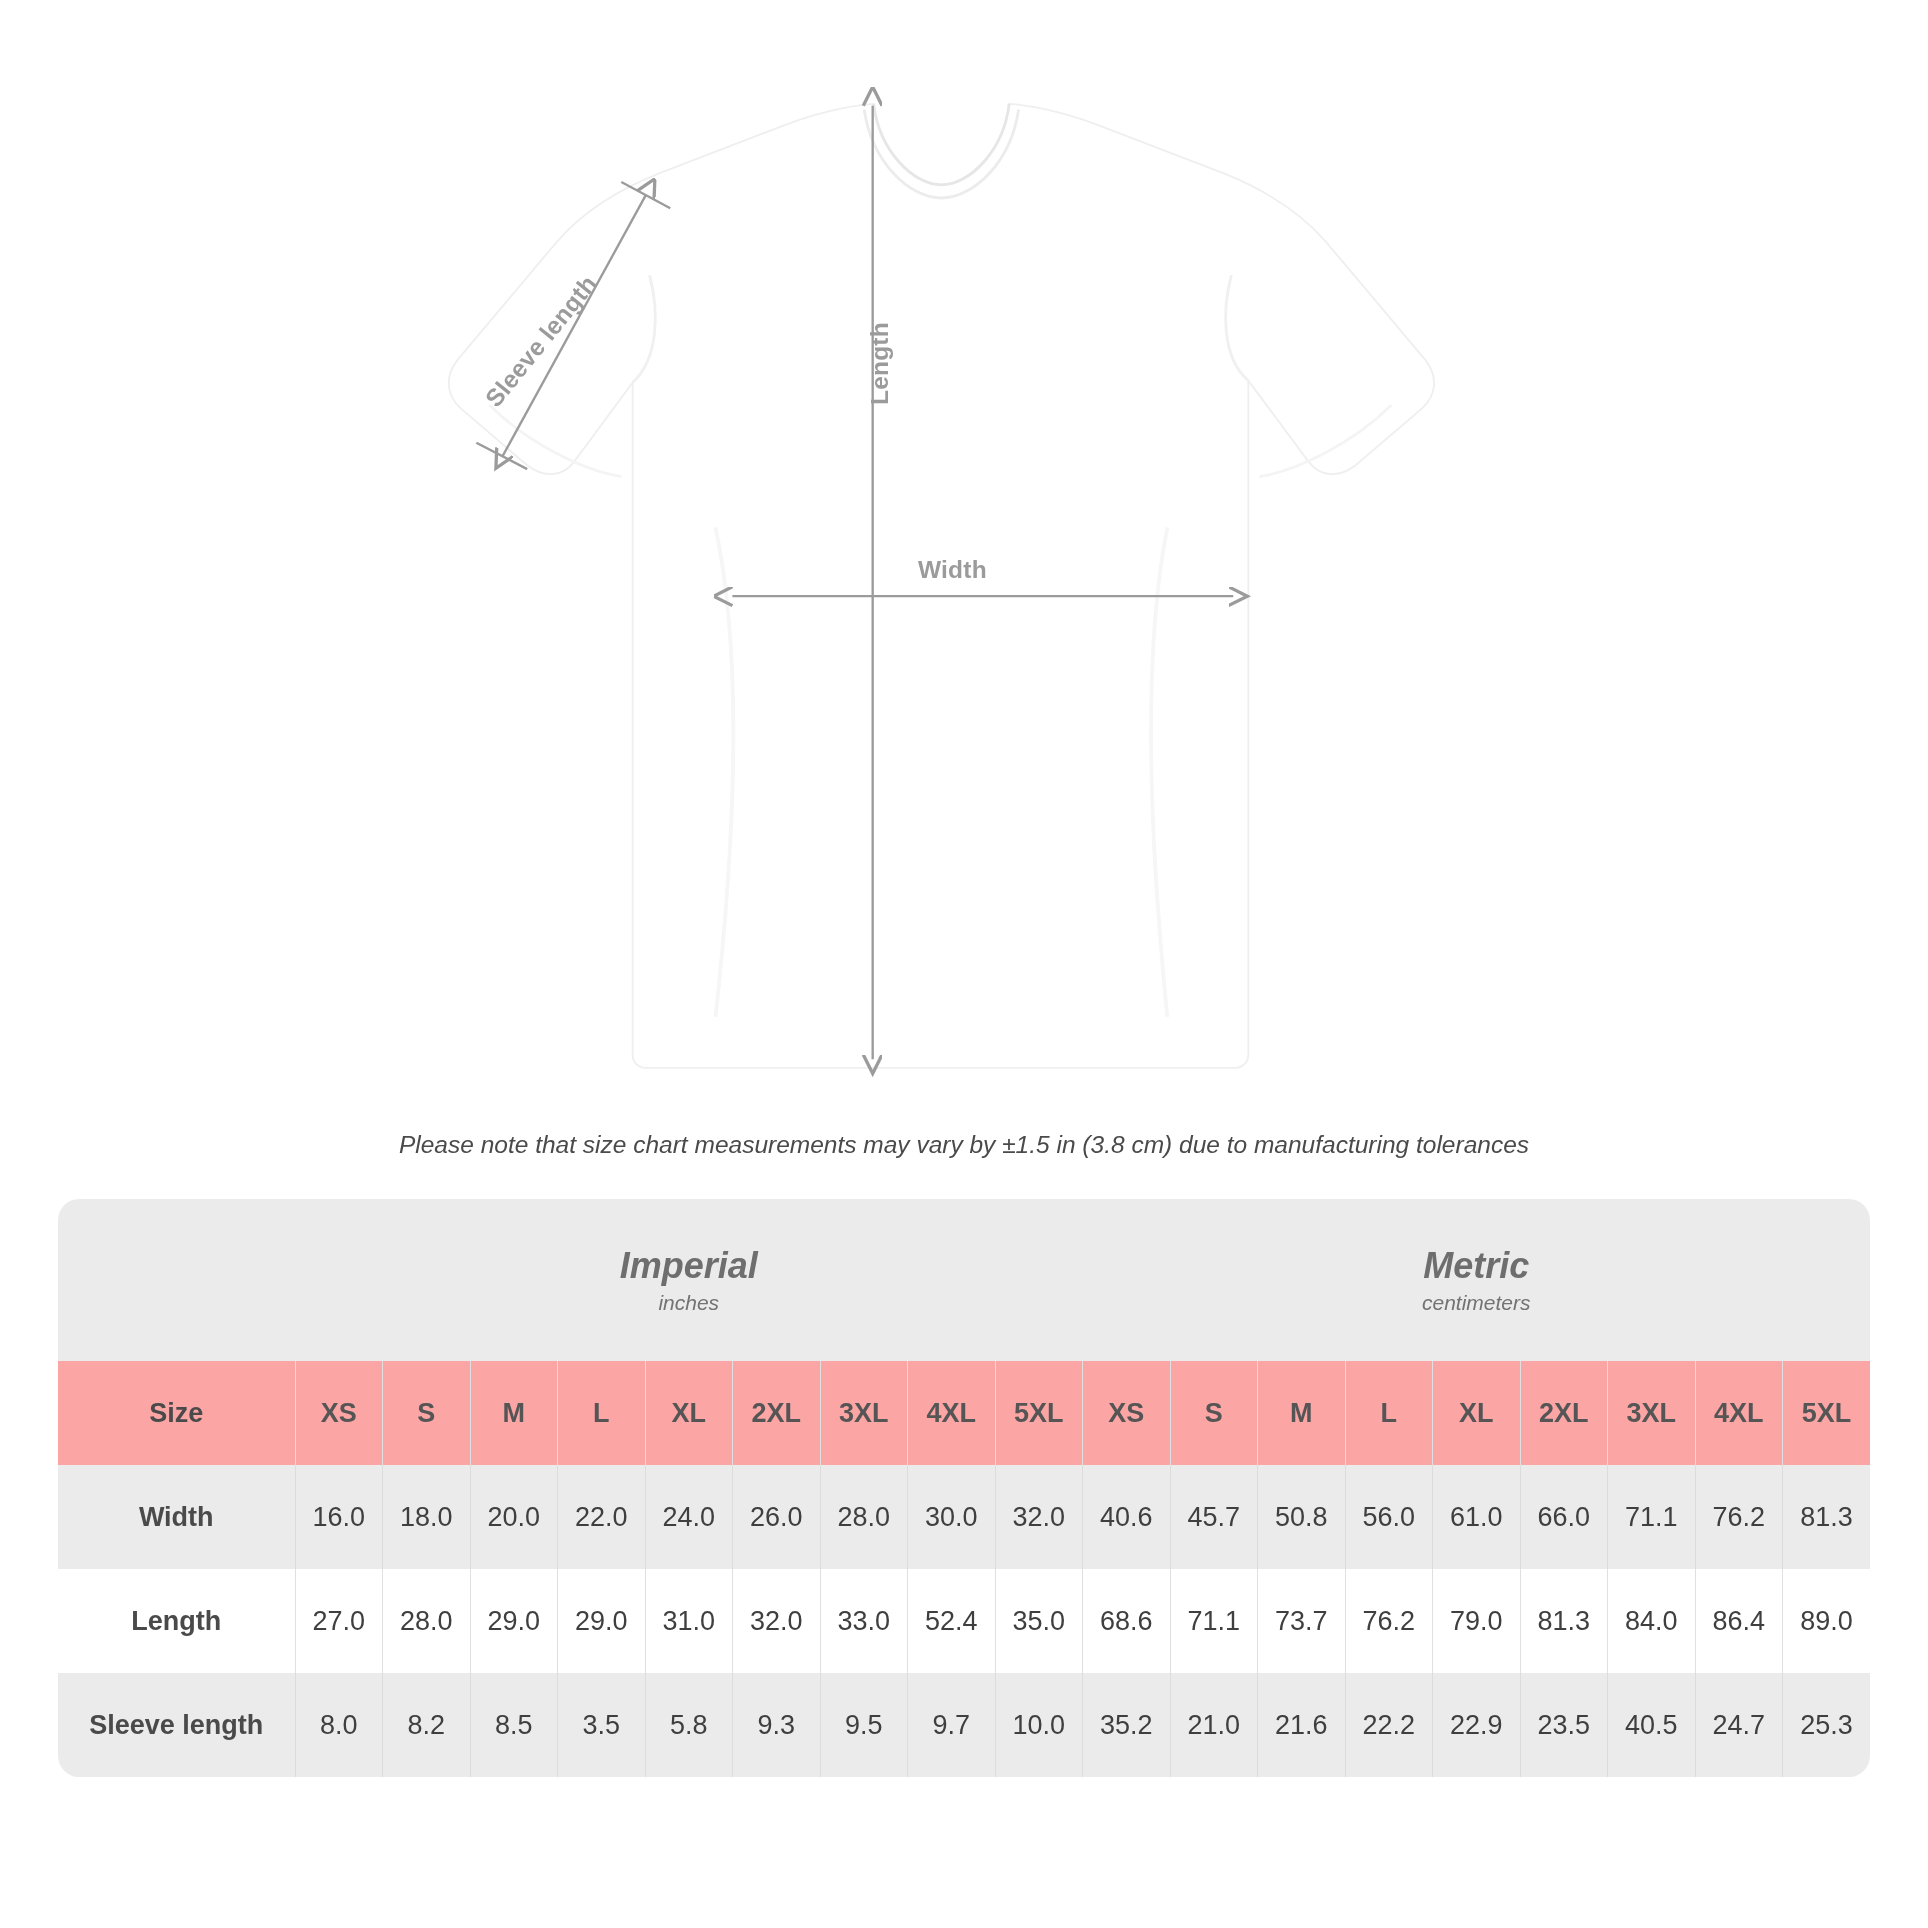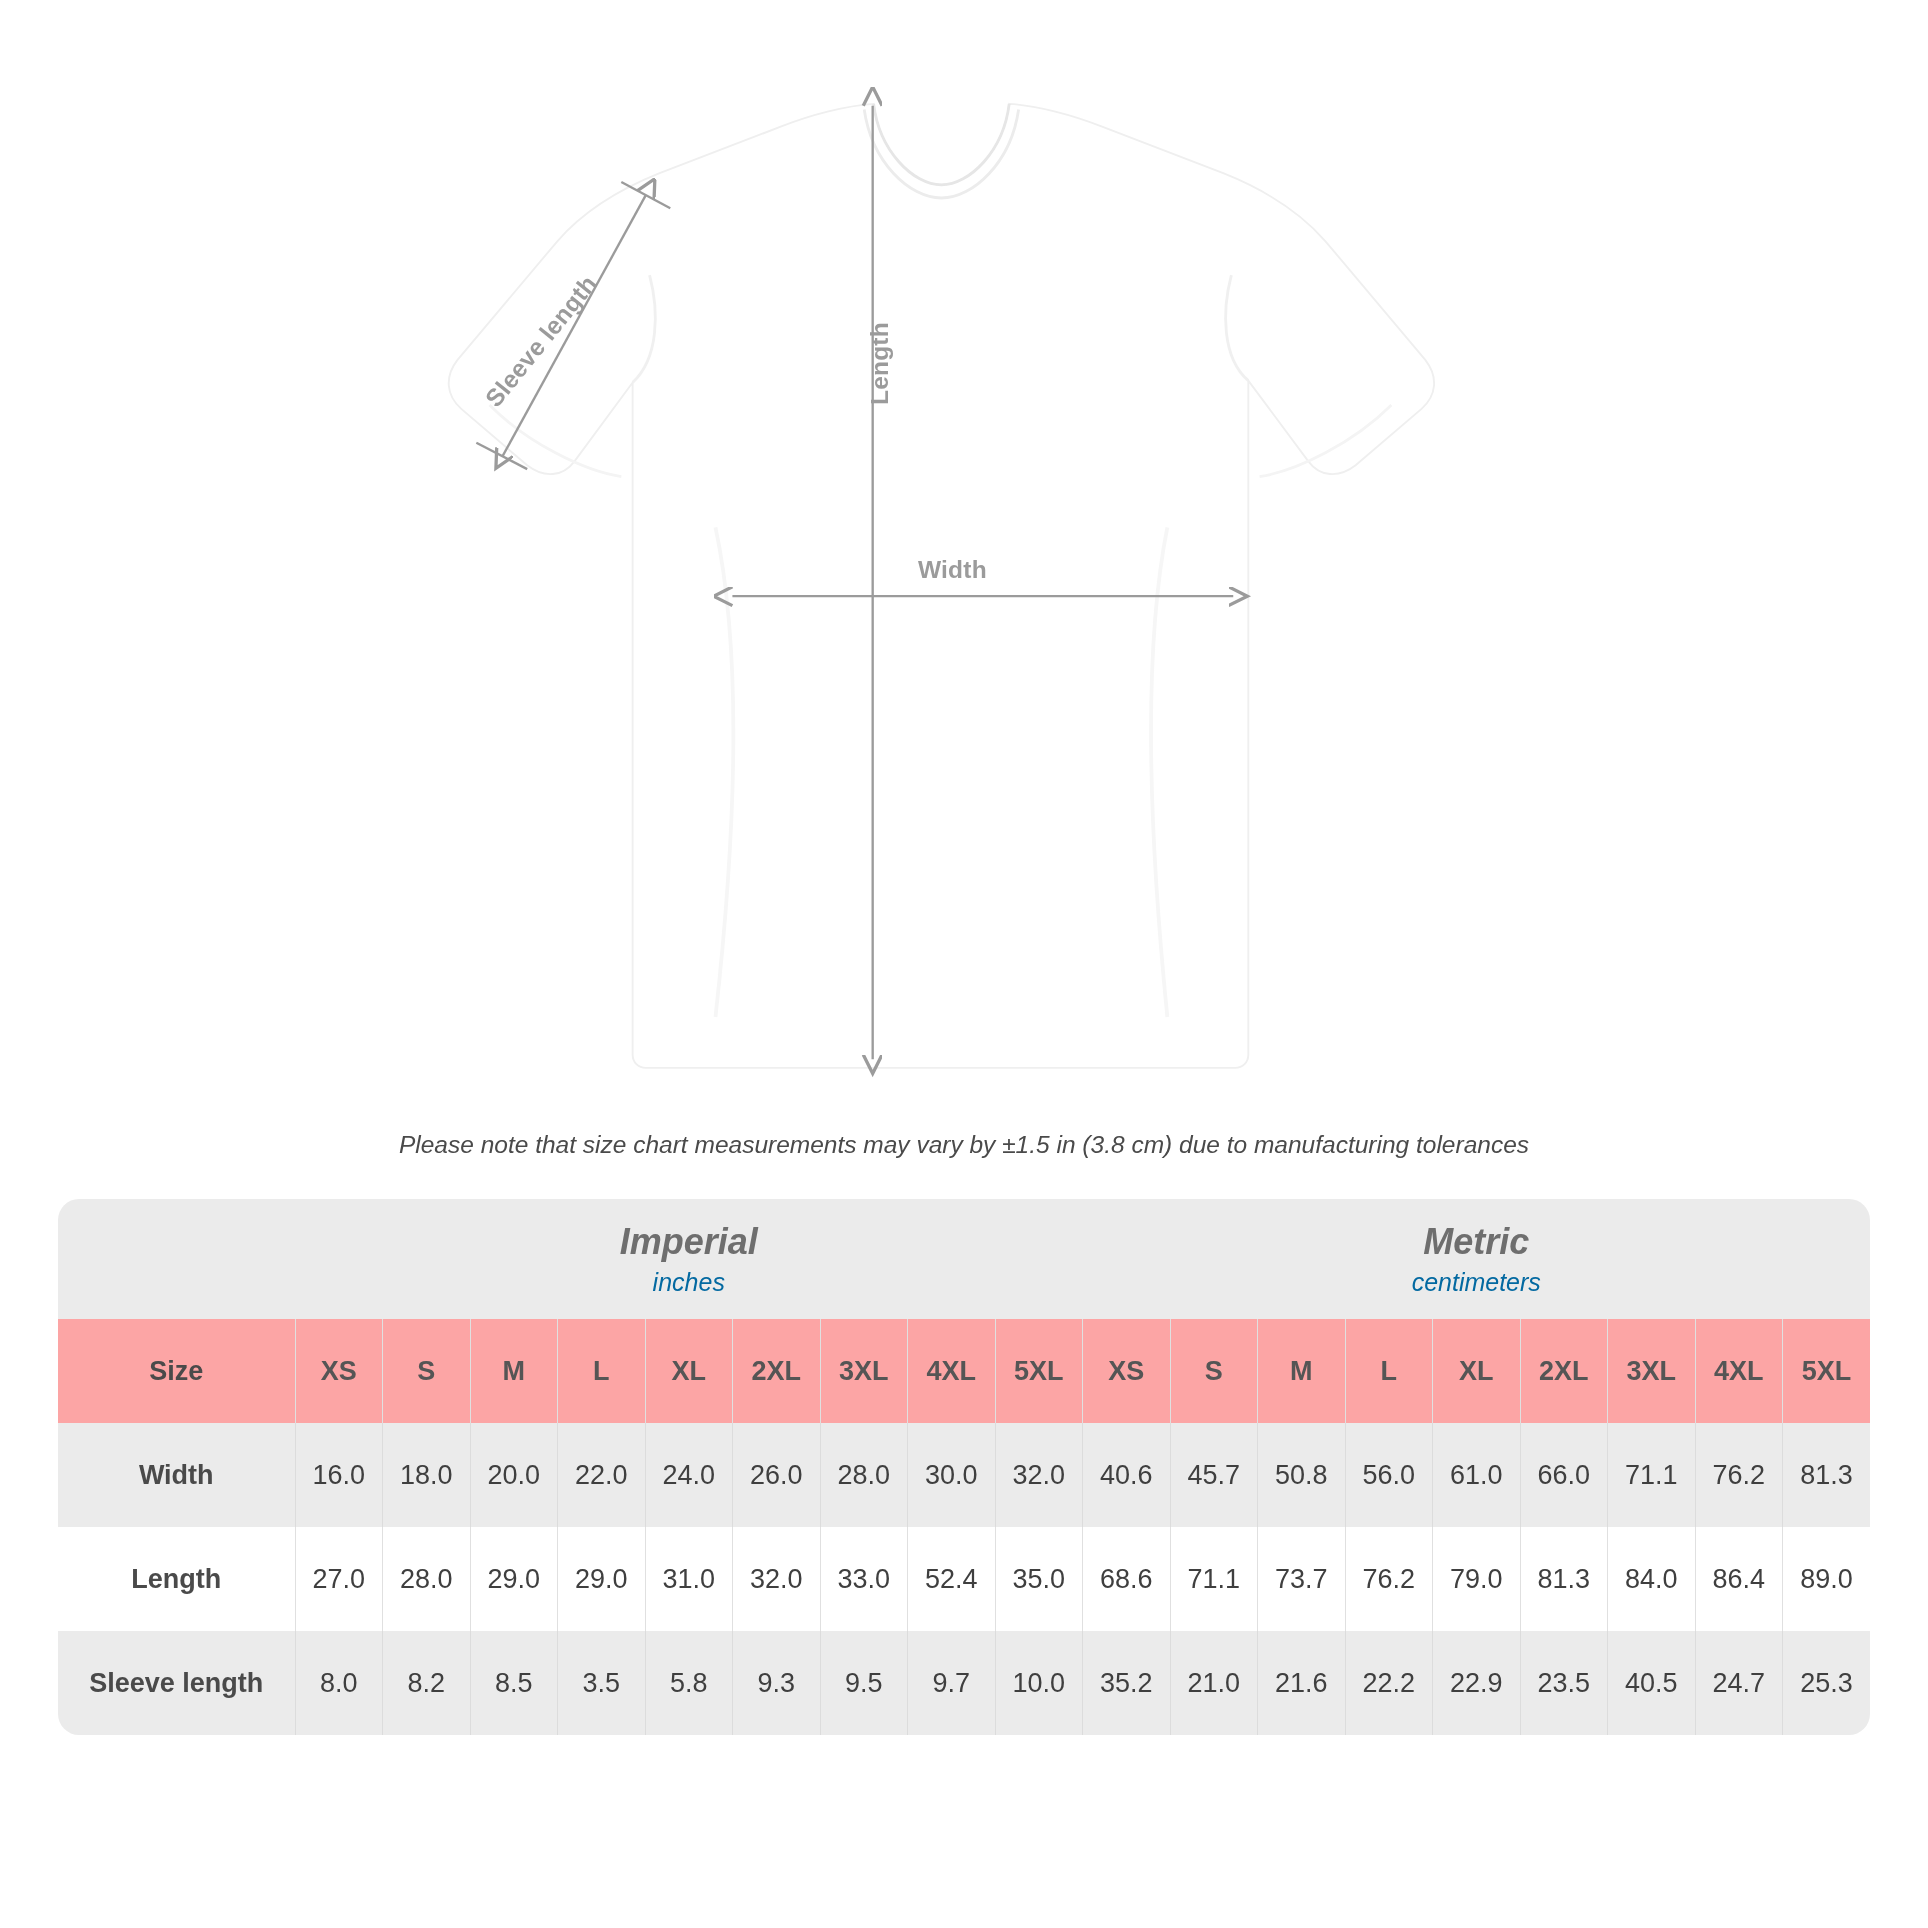--- a/index.html
+++ b/index.html
@@ -83,33 +83,33 @@
   table.size-table td,
   table.size-table th {
     border: none;
     text-align: center;
     vertical-align: middle;
   }
 
   
   .syshead {
     background: #ebebeb;
-    height: 120px;
+    height: 162px;
   }
   .syshead .sys-name {
     font-size: 36px;
     font-weight: bold;
     font-style: italic;
     color: #6e6e6e;
     line-height: 1.15;
   }
   .syshead .sys-unit {
-    font-size: 25px;
+    font-size: 21px;
     font-style: italic;
-    color: #0369a1;
+    color: #737373;
     margin-top: 5.6px;
   }
 
   
   tr.size-row td {
     background: #fca5a5;
     height: 102px;
     font-size: 27px;
     font-weight: bold;
     color: #555555;

